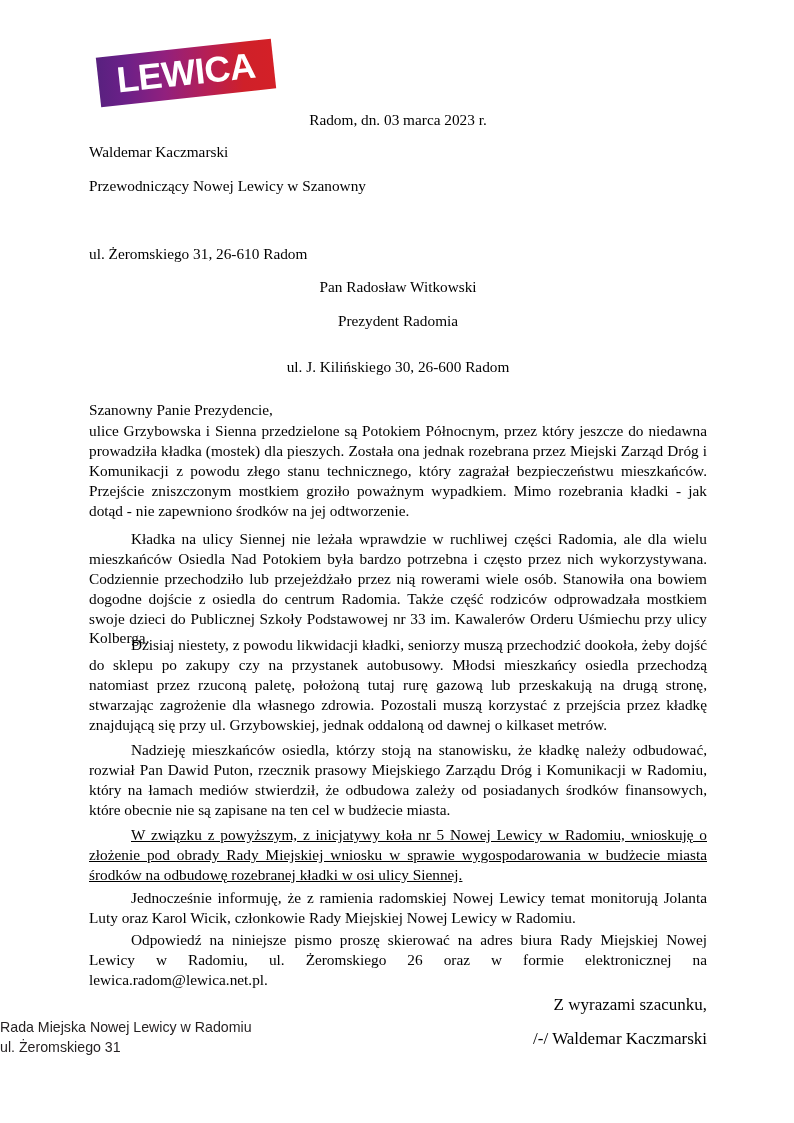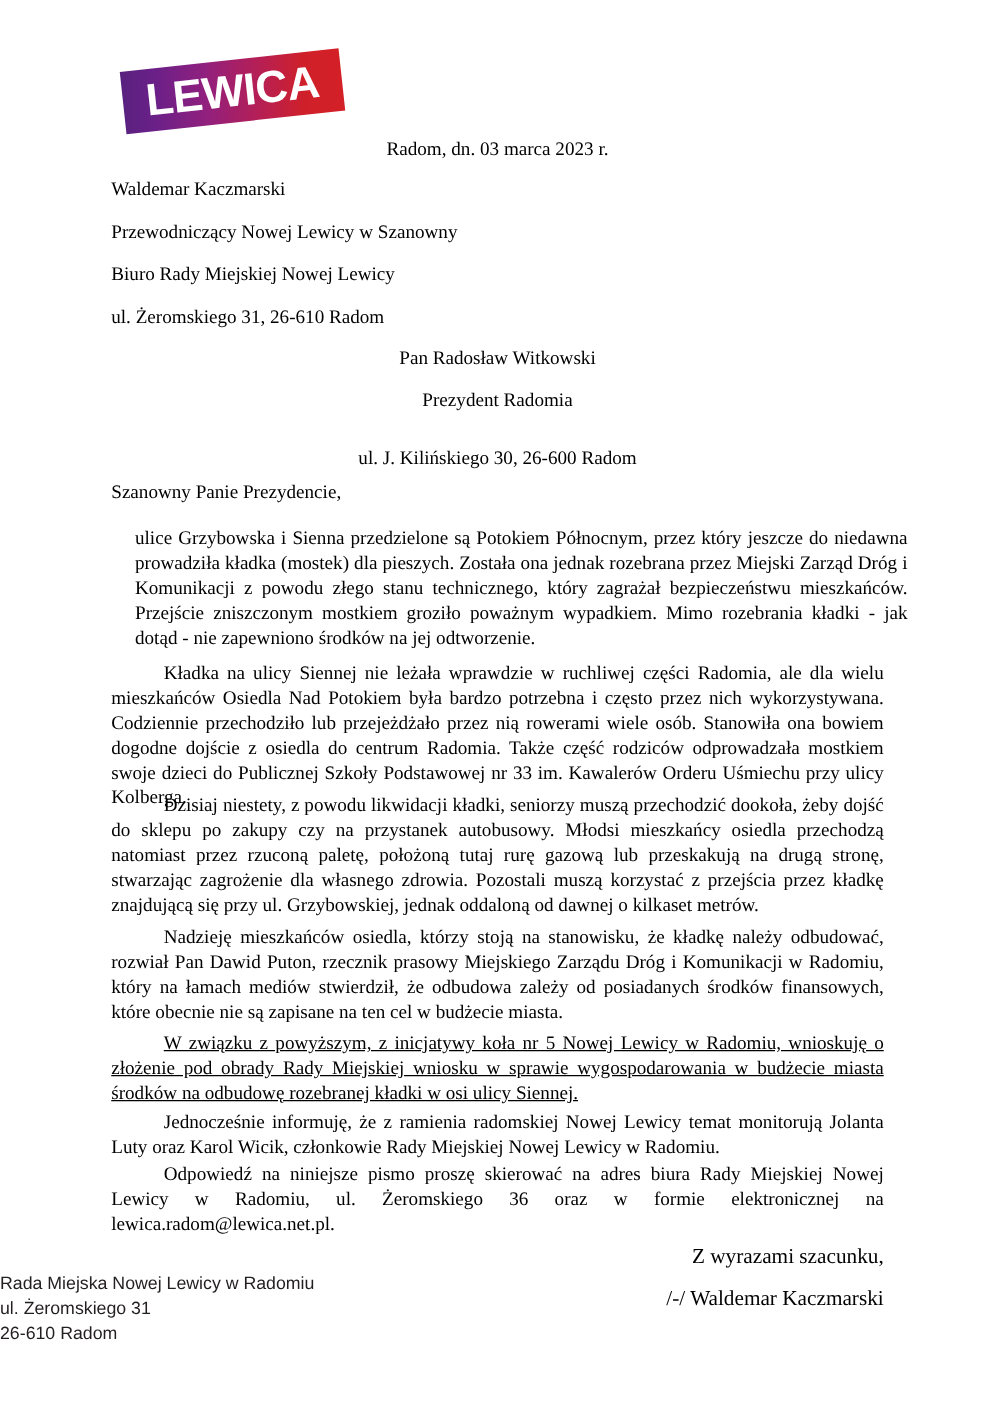--- a/index.html
+++ b/index.html
@@ -128,42 +128,39 @@
   <div class="doc" style="top:112px;">
     <div class="line-right">Radom, dn. 03 marca 2023 r.</div>
   </div>
 
   <div class="doc" style="top:144px;">
     <div class="addr-line">Waldemar Kaczmarski</div>
   </div>
   <div class="doc" style="top:178px;">
     <div class="addr-line">Przewodniczący Nowej Lewicy w Szanowny</div>
   </div>
-  <div class="doc" style="top:212px;">
-    <div class="addr-line">Biuro Rady Miejskiej Nowej Lewicy</div>
-  </div>
   <div class="doc" style="top:246px;">
     <div class="addr-line">ul. Żeromskiego 31, 26-610 Radom</div>
   </div>
 
   <div class="doc" style="top:279px;">
     <div class="line-right">Pan Radosław Witkowski</div>
   </div>
   <div class="doc" style="top:313px;">
     <div class="line-right">Prezydent Radomia</div>
   </div>
   <div class="doc" style="top:347px;margin-top:12px;">
     <div class="line-right">ul. J. Kilińskiego 30, 26-600 Radom</div>
   </div>
 
-  <div class="doc" style="top:385px;">
+  <div class="doc" style="top:401px;">
     <div class="salutation">Szanowny Panie Prezydencie,</div>
   </div>
 
-  <div class="doc" style="top:421px;margin-left:19px;">
+  <div class="doc" style="top:421px;">
     <p class="body-par noindent">ulice Grzybowska i Sienna przedzielone są Potokiem Północnym, przez który jeszcze do niedawna prowadziła kładka (mostek) dla pieszych. Została ona jednak rozebrana przez Miejski Zarząd Dróg i Komunikacji z powodu złego stanu technicznego, który zagrażał  bezpieczeństwu  mieszkańców. Przejście zniszczonym mostkiem groziło poważnym wypadkiem. Mimo rozebrania kładki - jak dotąd - nie zapewniono środków na jej odtworzenie.</p>
   </div>
 
   <div class="doc" style="top:529px;">
     <p class="body-par indent">Kładka na ulicy Siennej nie leżała wprawdzie w ruchliwej części Radomia, ale dla wielu mieszkańców Osiedla Nad Potokiem była bardzo potrzebna i często przez nich wykorzystywana. Codziennie przechodziło lub przejeżdżało przez nią rowerami wiele osób. Stanowiła ona bowiem dogodne dojście z osiedla do centrum Radomia. Także część rodziców odprowadzała mostkiem swoje dzieci do Publicznej Szkoły Podstawowej nr 33 im. Kawalerów Orderu Uśmiechu przy ulicy Kolberga.</p>
   </div>
 
   <div class="doc" style="top:635px;">
     <p class="body-par indent">Dzisiaj niestety, z powodu likwidacji kładki, seniorzy muszą przechodzić dookoła, żeby dojść do sklepu po zakupy czy na przystanek autobusowy. Młodsi mieszkańcy osiedla przechodzą natomiast przez rzuconą paletę, położoną tutaj rurę gazową lub przeskakują na drugą stronę, stwarzając zagrożenie dla własnego zdrowia. Pozostali muszą korzystać z przejścia przez kładkę znajdującą się przy ul. Grzybowskiej, jednak oddaloną od dawnej o kilkaset metrów.</p>
   </div>
@@ -174,29 +171,28 @@
 
   <div class="doc" style="top:825px;text-decoration:underline;">
     <p class="body-par indent">W związku z powyższym, z inicjatywy koła nr 5 Nowej Lewicy w Radomiu, wnioskuję o  złożenie pod obrady Rady Miejskiej wniosku w sprawie wygospodarowania w budżecie miasta środków na odbudowę rozebranej  kładki w osi ulicy Siennej.</p>
   </div>
 
   <div class="doc" style="top:888px;">
     <p class="body-par indent">Jednocześnie  informuję, że z ramienia radomskiej Nowej Lewicy temat monitorują Jolanta Luty oraz  Karol Wicik, członkowie Rady Miejskiej Nowej Lewicy w Radomiu.</p>
   </div>
 
   <div class="doc" style="top:930px;">
-    <p class="body-par indent">Odpowiedź na niniejsze pismo proszę skierować na adres biura Rady Miejskiej Nowej Lewicy w Radomiu, ul. Żeromskiego 36 oraz w formie elektronicznej na lewica.radom@lewica.net.pl.</p>
+    <p class="body-par indent">Odpowiedź na niniejsze pismo proszę skierować na adres biura Rady Miejskiej Nowej Lewicy w Radomiu, ul. Żeromskiego 26 oraz w formie elektronicznej na lewica.radom@lewica.net.pl.</p>
   </div>
 
   <div class="doc" style="top:995px;">
     <div class="sign-line">Z wyrazami szacunku,</div>
   </div>
   <div class="doc" style="top:1029px;">
     <div class="sign-line">/-/ Waldemar Kaczmarski</div>
   </div>
 
   <div class="footer">
     <div>Rada Miejska Nowej Lewicy w Radomiu</div>
     <div>ul. Żeromskiego 31</div>
-    <div>26-610 Radom</div>
   </div>
 
 </div>
 
 </body></html>

